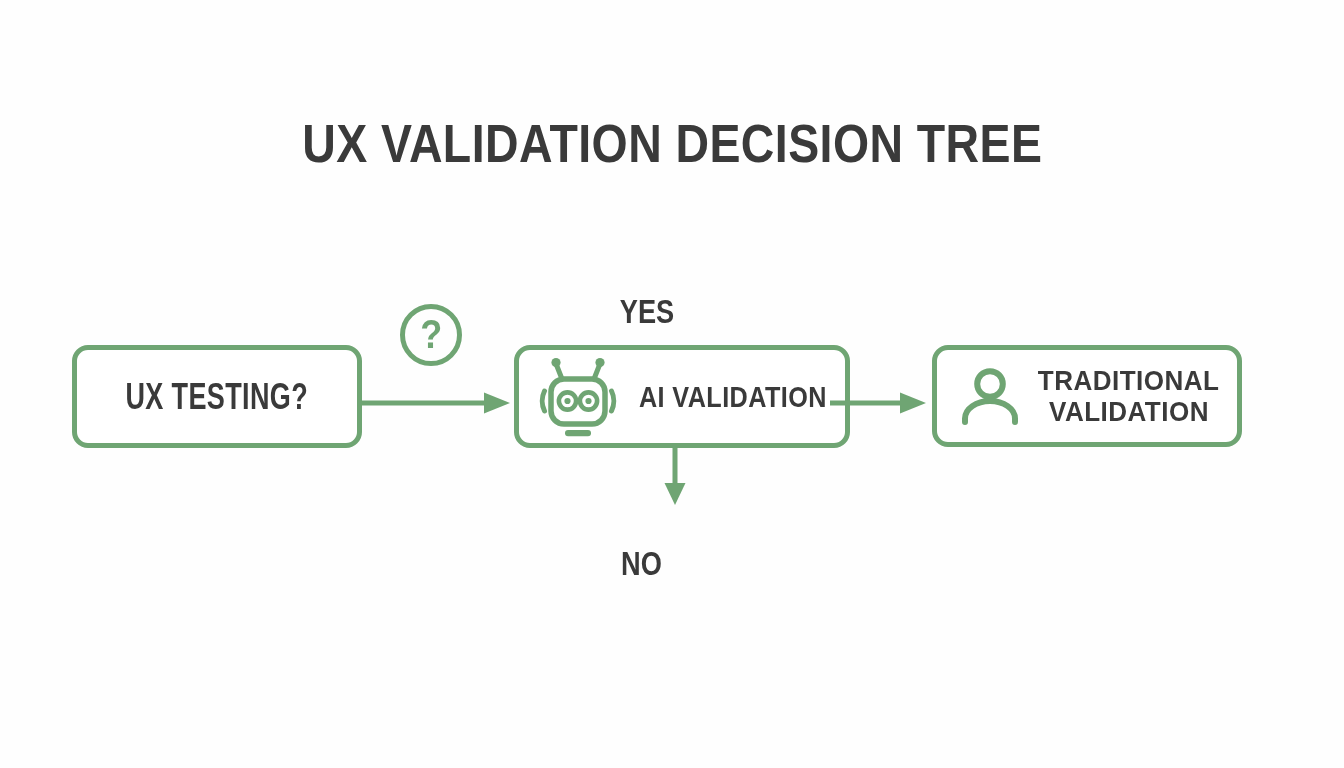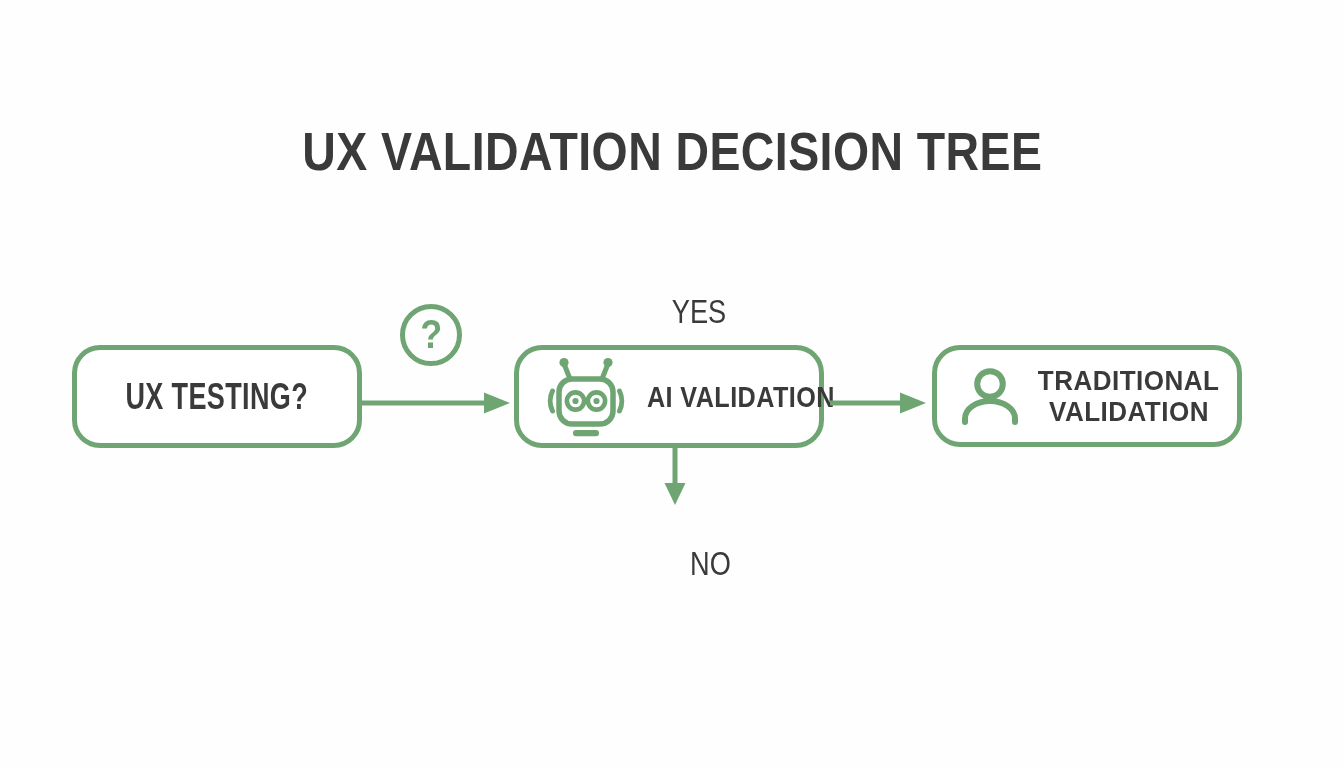--- a/index.html
+++ b/index.html
@@ -11,41 +11,41 @@
   body{
     width:1344px;height:768px;overflow:hidden;
     background:var(--bg);
     font-family:"Liberation Sans","DejaVu Sans",sans-serif;
     color:var(--text);
   }
   .canvas{position:relative;width:1344px;height:768px;}
 
   
   .title-wrap{
-    position:absolute;left:0;top:120px;width:1344px;
+    position:absolute;left:0;top:112px;width:1344px;
     text-align:center;
   }
   .title{
     display:inline-block;
     font-size:54px;font-weight:700;letter-spacing:.5px;
     transform:scaleX(.86);transform-origin:50% 50%;
     white-space:nowrap;color:var(--text);
   }
 
   
   .node{
     position:absolute;
     box-sizing:border-box;
     border:5px solid var(--green);
-    border-radius:28px;
+    border-radius:16px;
     background:#fff;
     display:flex;align-items:center;justify-content:center;
   }
   .node-start{left:72px;top:345px;width:290px;height:103px;}
-  .node-ai{left:514px;top:345px;width:310px;height:103px;justify-content:space-between;padding-left:24px;}
+  .node-ai{left:514px;top:345px;width:336px;height:103px;justify-content:space-between;padding-left:16px;}
   .node-traditional{left:932px;top:345px;width:310px;height:102px;justify-content:flex-start;padding-left:24px;}
 
   .node-label{
     font-weight:700;font-size:36px;letter-spacing:.5px;white-space:nowrap;
     display:inline-block;transform:scaleX(.75);transform-origin:50% 50%;
     color:var(--text);
   }
   .node-ai .label-area,.node-traditional .label-area{
     flex:1;display:flex;flex-direction:column;align-items:center;justify-content:center;
   }
@@ -60,22 +60,22 @@
     box-sizing:border-box;border:5px solid var(--green);border-radius:50%;
     display:flex;align-items:center;justify-content:center;background:transparent;
   }
   .question-badge span{
     color:var(--green);font-weight:700;font-size:40px;line-height:1;
     transform:scaleX(.9) translateY(-1px);display:inline-block;
   }
 
   
   .edge-label{
-    position:absolute;width:120px;text-align:right;
-    font-weight:400;font-size:34px;color:var(--text);
+    position:absolute;width:120px;text-align:left;
+    font-weight:700;font-size:34px;color:var(--text);
   }
   .edge-label span{display:inline-block;transform:scaleX(.8);white-space:nowrap;}
   .edge-label.yes{left:613px;top:292px;}
   .edge-label.no{left:616px;top:544px;}
 
   
   .arrow{position:absolute;}
   .arrow-1{left:360px;top:389px;}
   .arrow-2{left:828px;top:389px;}
   .arrow-down{left:661px;top:447px;}

